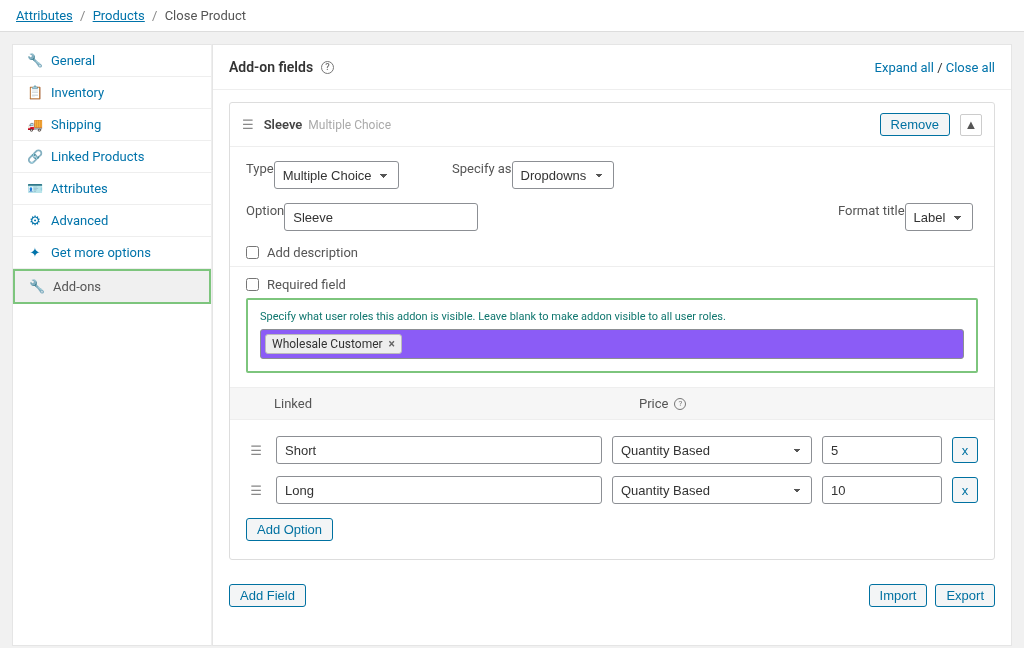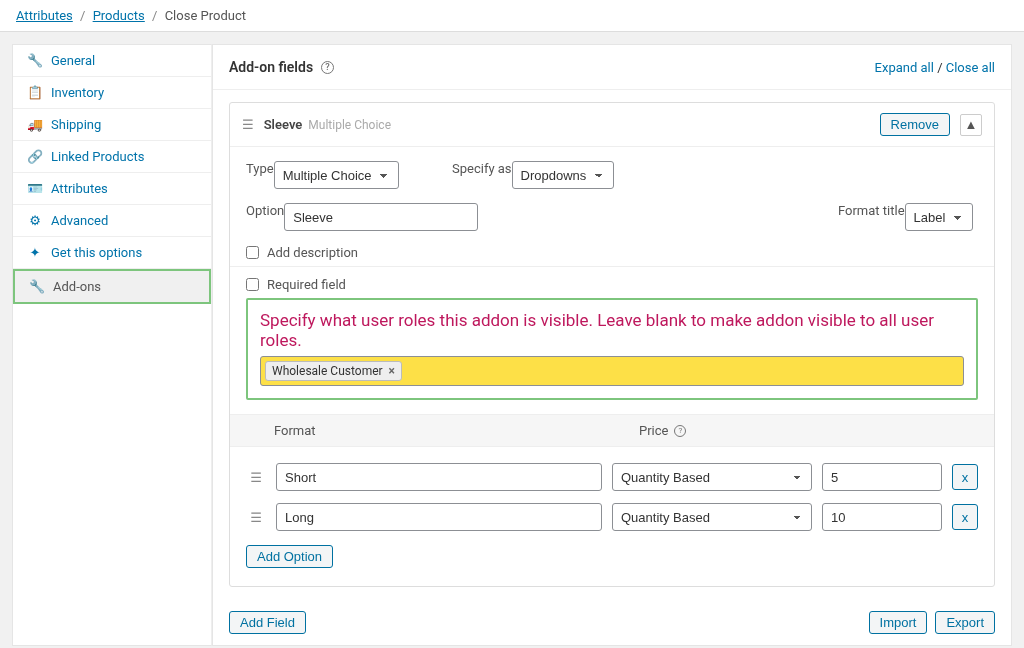--- a/index.html
+++ b/index.html
@@ -46,22 +46,22 @@
   .select { appearance: none; background-image: linear-gradient(45deg, transparent 50%, #555 50%), linear-gradient(135deg, #555 50%, transparent 50%); background-position: calc(100% - 14px) 12px, calc(100% - 10px) 12px; background-size: 4px 4px, 4px 4px; background-repeat: no-repeat; padding-right: 26px; }
   .w-med { width: 190px; }
   .w-title { flex: 1; }
   .w-format { width: 140px; }
   .checkbox-row { display: flex; align-items: center; margin: 6px 0; color: #555; }
   .checkbox-row input { margin-right: 8px; }
 
   .divider { border-top: 1px solid #eee; margin: 6px -16px 10px -16px; }
 
   .roles-box { border: 2px solid #7dc57d; padding: 10px 12px 12px 12px; border-radius: 2px; }
-  .roles-box .hint { color: #be185d; font-size: 17px; margin-bottom: 6px; }
-  .roles-input { border: 1px solid #8c8f94; border-radius: 3px; padding: 4px; background: #fde047; min-height: 30px; }
+  .roles-box .hint { color: #0f766e; font-size: 11px; margin-bottom: 6px; }
+  .roles-input { border: 1px solid #8c8f94; border-radius: 3px; padding: 4px; background: #8b5cf6; min-height: 30px; }
   .tag { display: inline-flex; align-items: center; background: #eee; border: 1px solid #bbb; border-radius: 3px; padding: 2px 6px; font-size: 12px; color: #333; }
   .tag .x { margin-left: 6px; color: #666; font-weight: bold; cursor: pointer; }
 
   .options-header { display: flex; background: #f6f6f6; border-top: 1px solid #eee; border-bottom: 1px solid #eee; padding: 8px 12px; margin: 14px -16px 10px -16px; font-size: 13px; color: #555; }
   .options-header .col-option { width: 365px; margin-left: 32px; }
   .options-header .col-price { display: flex; align-items: center; }
   .options-header .help2 { margin-left: 6px; color: #777; border: 1px solid #777; border-radius: 50%; width: 12px; height: 12px; font-size: 8px; display: inline-flex; align-items: center; justify-content: center; }
 
   .option-row { display: flex; align-items: center; gap: 10px; padding: 6px 0; }
   .option-row .grip { color: #888; width: 20px; text-align: center; cursor: move; }
@@ -108,21 +108,21 @@
       <div class="sidebar-item">
         <span class="ico">🪪</span>
         <span>Attributes</span>
       </div>
       <div class="sidebar-item">
         <span class="ico">⚙</span>
         <span>Advanced</span>
       </div>
       <div class="sidebar-item">
         <span class="ico">✦</span>
-        <span>Get this options</span>
+        <span>Get more options</span>
       </div>
       <div class="sidebar-item active">
         <span class="ico">🔧</span>
         <span>Add-ons</span>
       </div>
     </div>
 
     <div class="content">
       <div class="content-header">
         <div class="title">
@@ -190,21 +190,21 @@
             <div class="hint">Specify what user roles this addon is visible. Leave blank to make addon visible to all user roles.</div>
             <div class="roles-input">
               <span class="tag">
                 <span>Wholesale Customer</span>
                 <span class="x">×</span>
               </span>
             </div>
           </div>
 
           <div class="options-header">
-            <div class="col-option">Format</div>
+            <div class="col-option">Linked</div>
             <div class="col-price">
               <span>Price</span>
               <span class="help2">?</span>
             </div>
           </div>
 
           <div class="option-row">
             <span class="grip">☰</span>
             <input class="input opt-name" value="Short" style="">
             <select class="select opt-pricetype">

